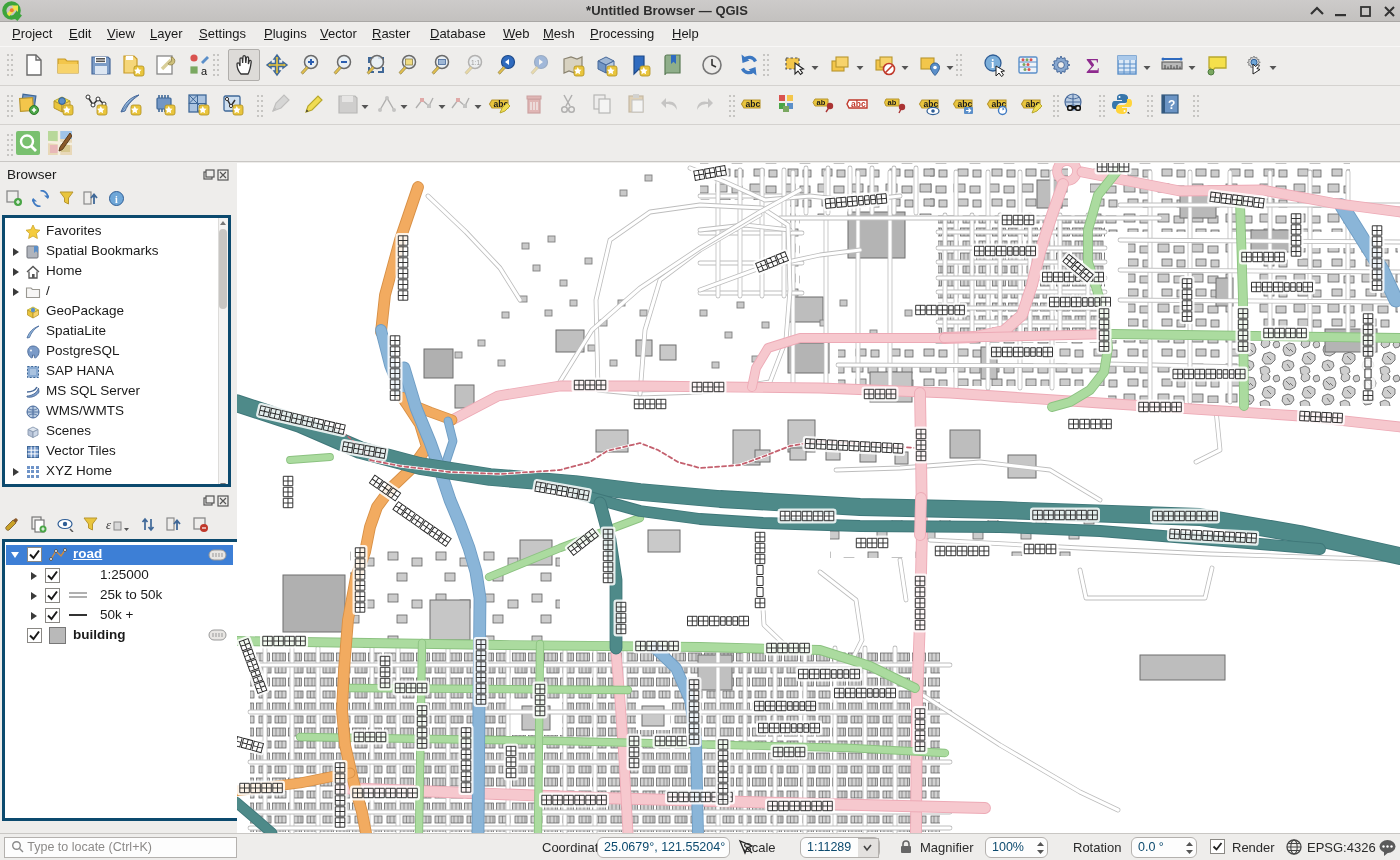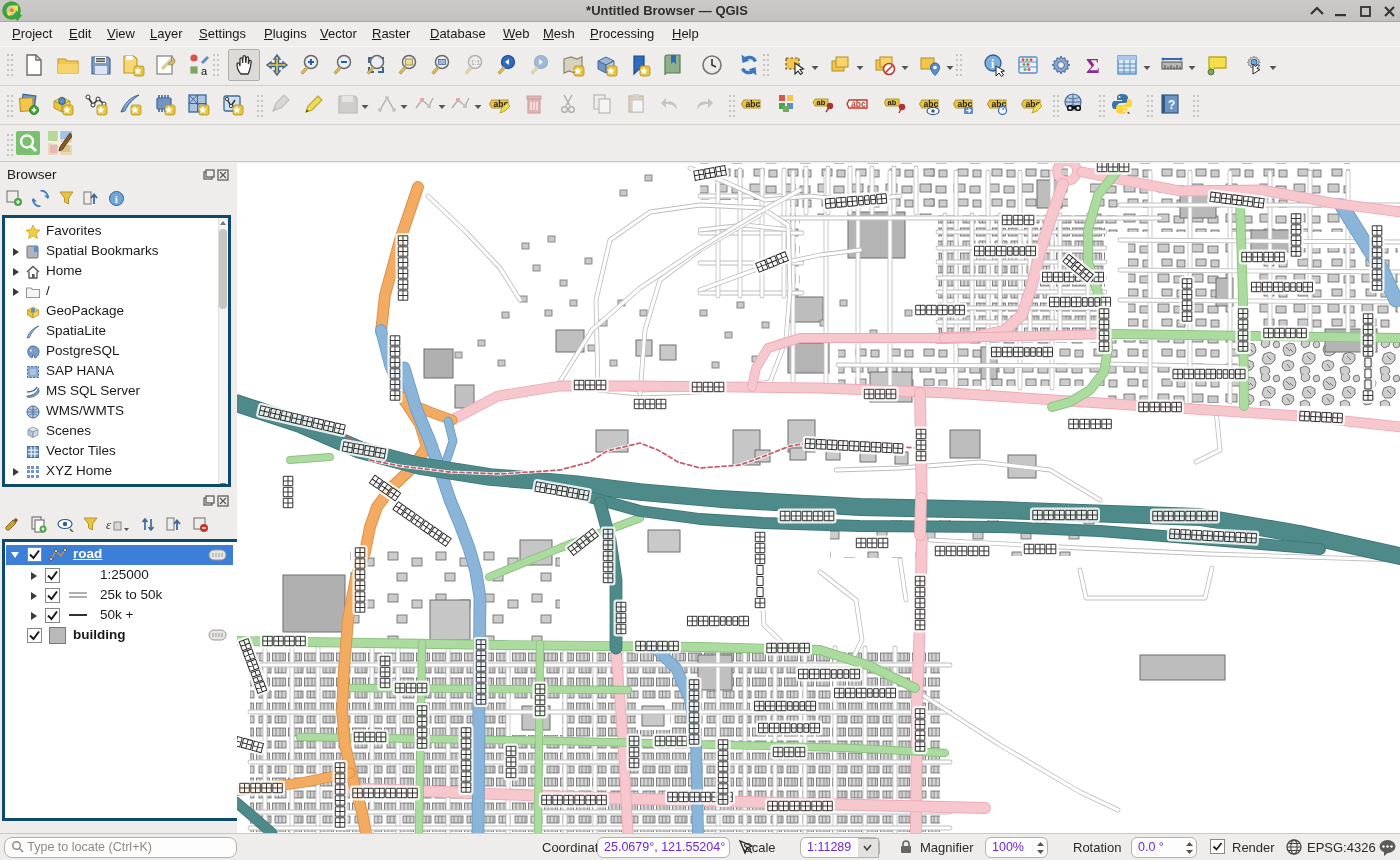--- a/index.html
+++ b/index.html
@@ -9,21 +9,21 @@
 .menubar u{text-decoration:underline}
 .tb{position:absolute;left:0;width:1400px;background:#eeedeb}
 .tb1{top:46px;height:40px;border-top:1px solid #f8f7f6;border-bottom:1px solid #d4d2cf}
 .tb2{top:87px;height:38px;border-bottom:1px solid #d4d2cf}
 .tb3{top:126px;height:36px;border-bottom:1px solid #c9c7c4}
 .ic{position:absolute;width:24px;height:24px}
 .dock{position:absolute;left:0;top:163px;width:233px;height:670px;background:#eeedeb;border-right:1px solid #b8b6b3}
 .ptitle{font-size:13.5px;color:#1a1a1a;padding:4px 0 2px 7px}
 .tree{background:#ffffff;border:3px solid #0c4a6e;font-size:13.5px;color:#1a1a1a}
 .statusbar{position:absolute;left:0;top:833px;width:1400px;height:27px;background:#eeedeb;border-top:1px solid #c9c7c4;font-size:13px;color:#2a2a2a}
-.sin{position:absolute;top:3px;height:21px;background:#fdfdfd;border:1px solid #b4b1ae;border-radius:6px;font-size:12.5px;color:#6d28d9;line-height:19px;padding-left:6px;white-space:nowrap}
+.sin{position:absolute;top:3px;height:21px;background:#fdfdfd;border:1px solid #b4b1ae;border-radius:6px;font-size:12.5px;color:#0c4a6e;line-height:19px;padding-left:6px;white-space:nowrap}
 .slbl{position:absolute;top:6px}
 </style></head><body>
 <div class="titlebar"></div>
 <div class="title" style="padding-right:66px">*Untitled Browser — QGIS</div>
 <svg class="ic" style="left:1px;top:0px;width:22px;height:22px" viewBox="0 0 22 22">
 <circle cx="10.5" cy="10.5" r="7.2" fill="none" stroke="#3da43c" stroke-width="4.2"></circle>
 <rect x="12.5" y="12.5" width="7" height="7" fill="#3da43c" transform="rotate(40 16 16)"></rect>
 <path d="M7 15 L14 8" stroke="#f0e64a" stroke-width="3.4"></path>
 <path d="M10.5 5.5 L17 5.5 L17 12" fill="#f0e64a" stroke="none" transform="rotate(0)"></path>
 <circle cx="10.8" cy="10.3" r="2" fill="#ee7b30"></circle>
@@ -1547,21 +1547,21 @@
 <g transform="translate(1296.0,235.0)">
       <rect x="-7.5" y="-24.0" width="15.0" height="48.0" rx="3" fill="#ffffff" fill-opacity="0.85"></rect>
       <path d="M-4.7 -21.2 h9.5 v9.4 h-9.5 z M-4.7 -16.5 h9.5 M0.0 -21.2 v9.4 M-4.7 -10.2 h9.5 v9.4 h-9.5 z M-4.7 -5.5 h9.5 M0.0 -10.2 v9.4 M-4.7 0.8 h9.5 v9.4 h-9.5 z M-4.7 5.5 h9.5 M0.0 0.8 v9.4 M-4.7 11.8 h9.5 v9.4 h-9.5 z M-4.7 16.5 h9.5 M0.0 11.8 v9.4" fill="none" stroke="#2a2a2a" stroke-width="0.95"></path>
     </g>
 <g transform="translate(608.0,556.0)">
       <rect x="-7.5" y="-29.5" width="15.0" height="59.0" rx="3" fill="#ffffff" fill-opacity="0.85"></rect>
       <path d="M-4.7 -26.7 h9.5 v9.4 h-9.5 z M-4.7 -22.0 h9.5 M0.0 -26.7 v9.4 M-4.7 -15.7 h9.5 v9.4 h-9.5 z M-4.7 -11.0 h9.5 M0.0 -15.7 v9.4 M-4.7 -4.7 h9.5 v9.4 h-9.5 z M-4.7 0.0 h9.5 M0.0 -4.7 v9.4 M-4.7 6.3 h9.5 v9.4 h-9.5 z M-4.7 11.0 h9.5 M0.0 6.3 v9.4 M-4.7 17.3 h9.5 v9.4 h-9.5 z M-4.7 22.0 h9.5 M0.0 17.3 v9.4" fill="none" stroke="#2a2a2a" stroke-width="0.95"></path>
     </g>
 </svg>
 <div class="statusbar">
-    <div class="sin" style="left:4px;width:233px;color:#8c8a88;border-radius:8px"><svg width="13" height="13" style="vertical-align:-2px">
+    <div class="sin" style="left:4px;width:233px;color:#8c8a88;border-radius:0"><svg width="13" height="13" style="vertical-align:-2px">
         <circle cx="5.5" cy="5.5" r="3.8" fill="none" stroke="#8a8a8a" stroke-width="1.4"></circle>
         <path d="M8.5 8.5 L12 12" stroke="#8a8a8a" stroke-width="1.4"></path>
       </svg> Type to locate (Ctrl+K)</div>
     <div class="slbl" style="left:542px">Coordinate</div>
     <div class="sin" style="left:597px;width:133px">25.0679°, 121.55204°</div>
     <svg style="position:absolute;left:737px;top:4px" width="18" height="18">
       <path d="M3 3 L8 15 L10 10 L15 8 Z" fill="none" stroke="#222" stroke-width="1.3"></path>
       <path d="M10 10 L15 15" stroke="#222" stroke-width="1.3"></path>
     </svg>
     <div class="slbl" style="left:743px">Scale</div>

